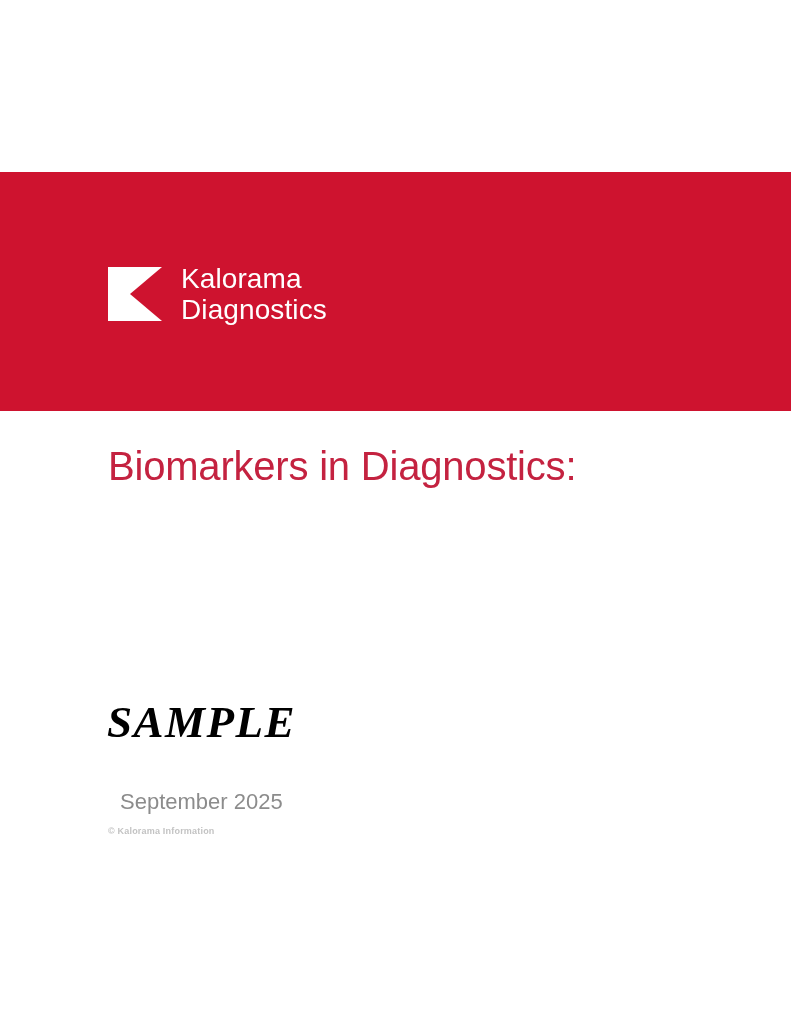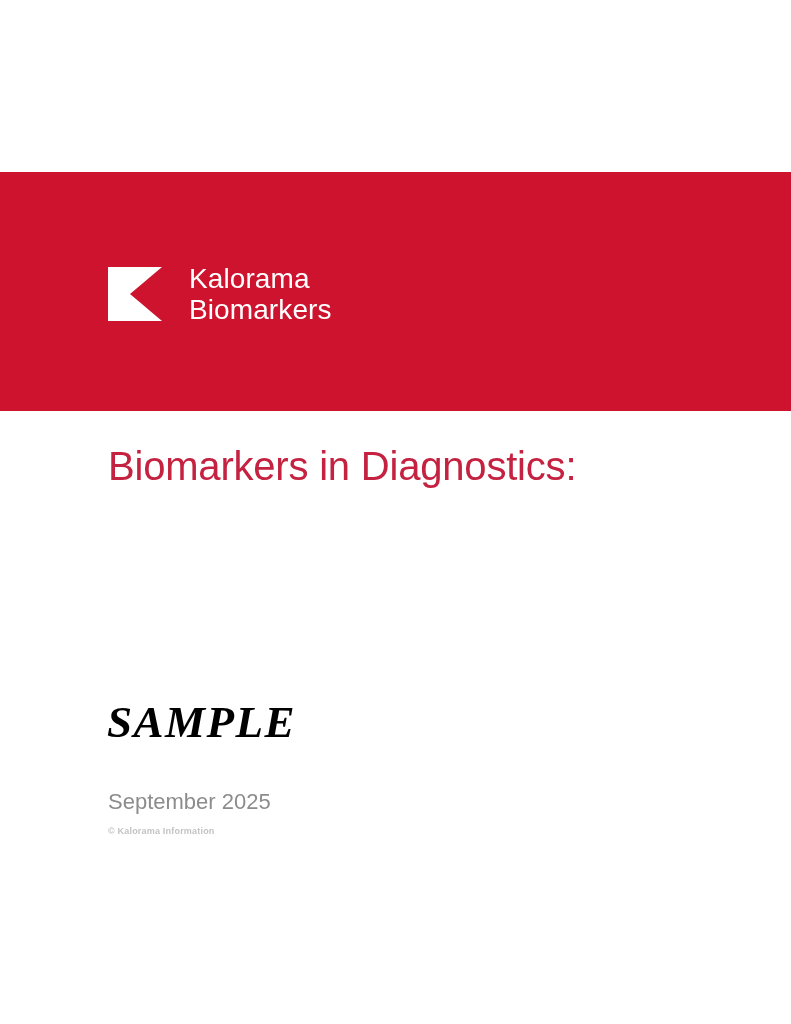--- a/index.html
+++ b/index.html
@@ -26,21 +26,20 @@
     height: 239px;
     background: #ce132f;
   }
 
   .brand {
     position: absolute;
     left: 108px;
     top: 263px;
     display: flex;
     align-items: center;
-    gap: 8px;
   }
 
   
   .logo-mark {
     position: relative;
     width: 54px;
     height: 54px;
     flex: 0 0 auto;
   }
   .logo-mark svg {
@@ -89,21 +88,21 @@
     font-size: 45px;
     line-height: 50px;
     font-weight: bold;
     font-style: italic;
     letter-spacing: 1.5px;
   }
 
   
   .date {
     position: absolute;
-    left: 108px;
+    left: 120px;
     top: 789px;
     color: #8c8c8c;
     font-size: 22px;
     line-height: 26px;
     font-weight: 400;
   }
 
   .copyright {
     position: absolute;
     left: 108px;
@@ -124,21 +123,21 @@
 
   <div class="brand">
     <span class="logo-mark">
       <svg viewBox="0 0 54 54" xmlns="http://www.w3.org/2000/svg">
         <rect x="0" y="0" width="54" height="54" fill="#ffffff"></rect>
         <polygon points="54,0 54,54 22,27" fill="#ce132f"></polygon>
       </svg>
     </span>
     <span class="wordmark">
       <span class="wordmark-line">Kalorama</span>
-      <span class="wordmark-line">Biomarkers</span>
+      <span class="wordmark-line">Diagnostics</span>
     </span>
   </div>
 
   <div class="title">
     <span class="title-line">Biomarkers in Diagnostics:</span>
   </div>
 
   <div class="sample">SAMPLE</div>
 
   <div class="date">September 2025</div>

